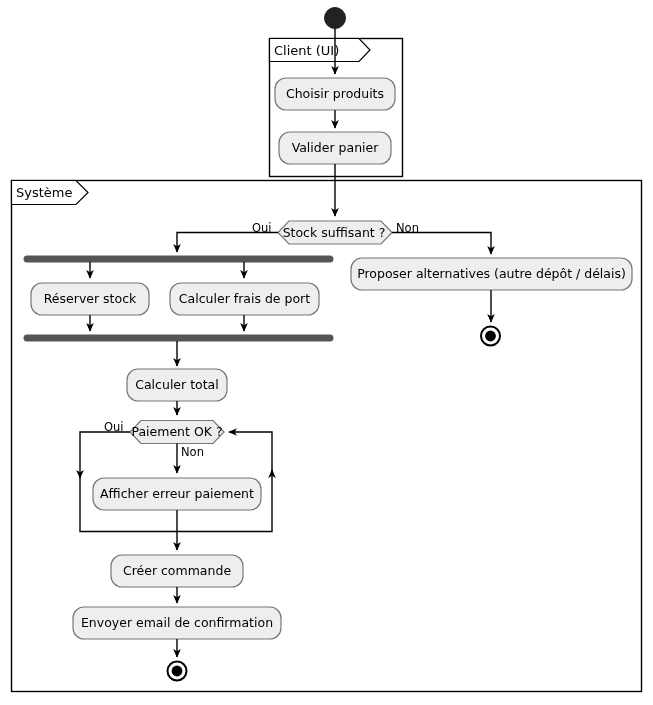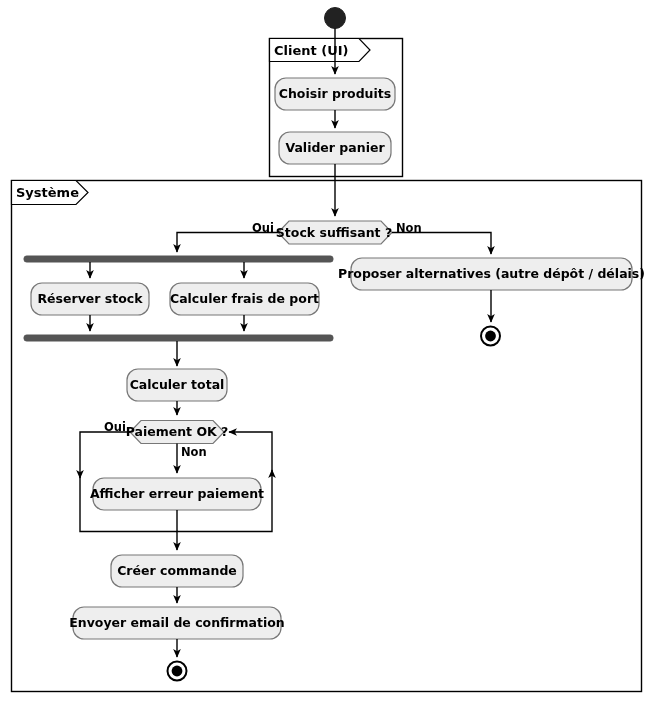--- a/index.html
+++ b/index.html
@@ -10,21 +10,20 @@
   body {
     width: 653px;
     height: 705px;
     font-family: "DejaVu Sans", sans-serif;
     overflow: hidden;
   }
   #diagram-root {
     position: relative;
     width: 653px;
     height: 618px;
-    font-weight: bold;
   }
   svg#activity-diagram {
     display: block;
     width: 653px;
     height: 705px;
   }
   .partition-box {
     fill: none;
     stroke: #000000;
     stroke-width: 1.4;

